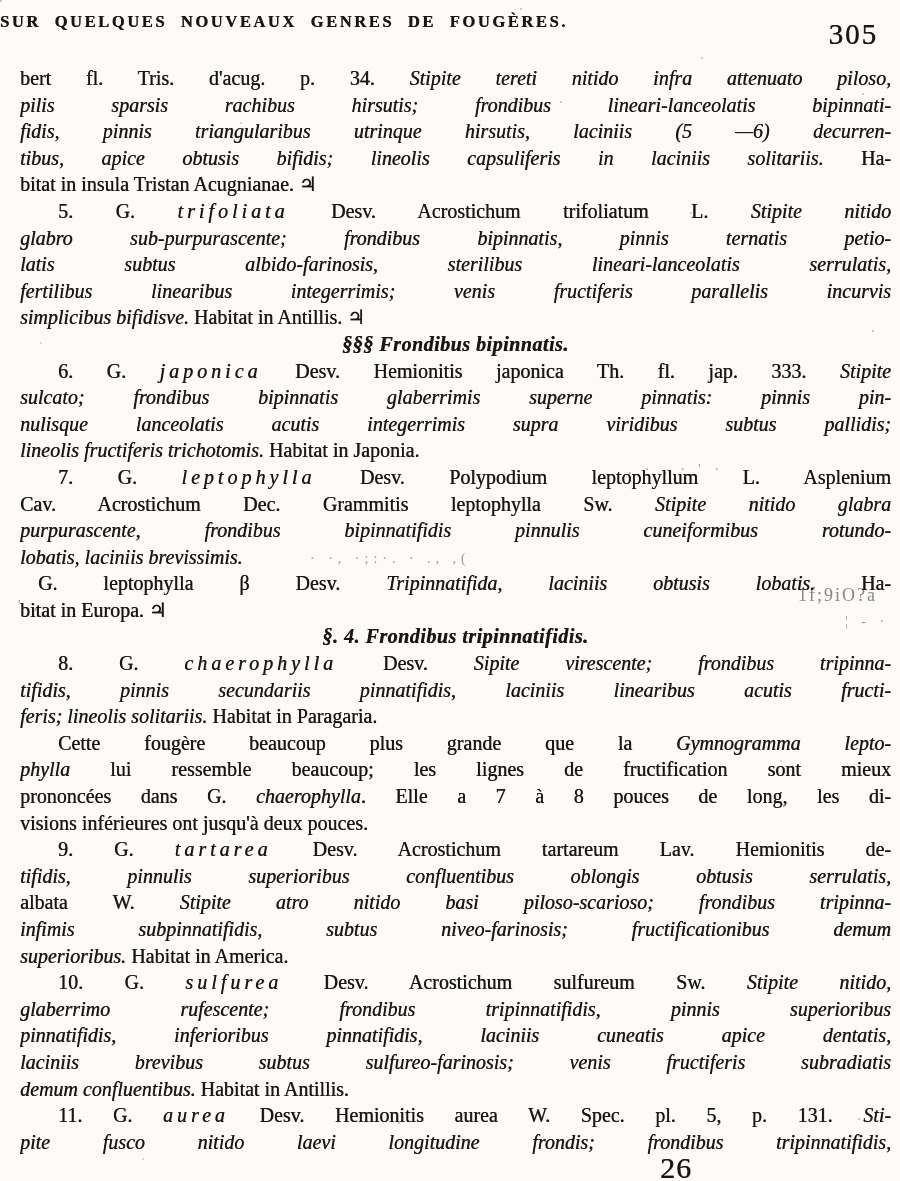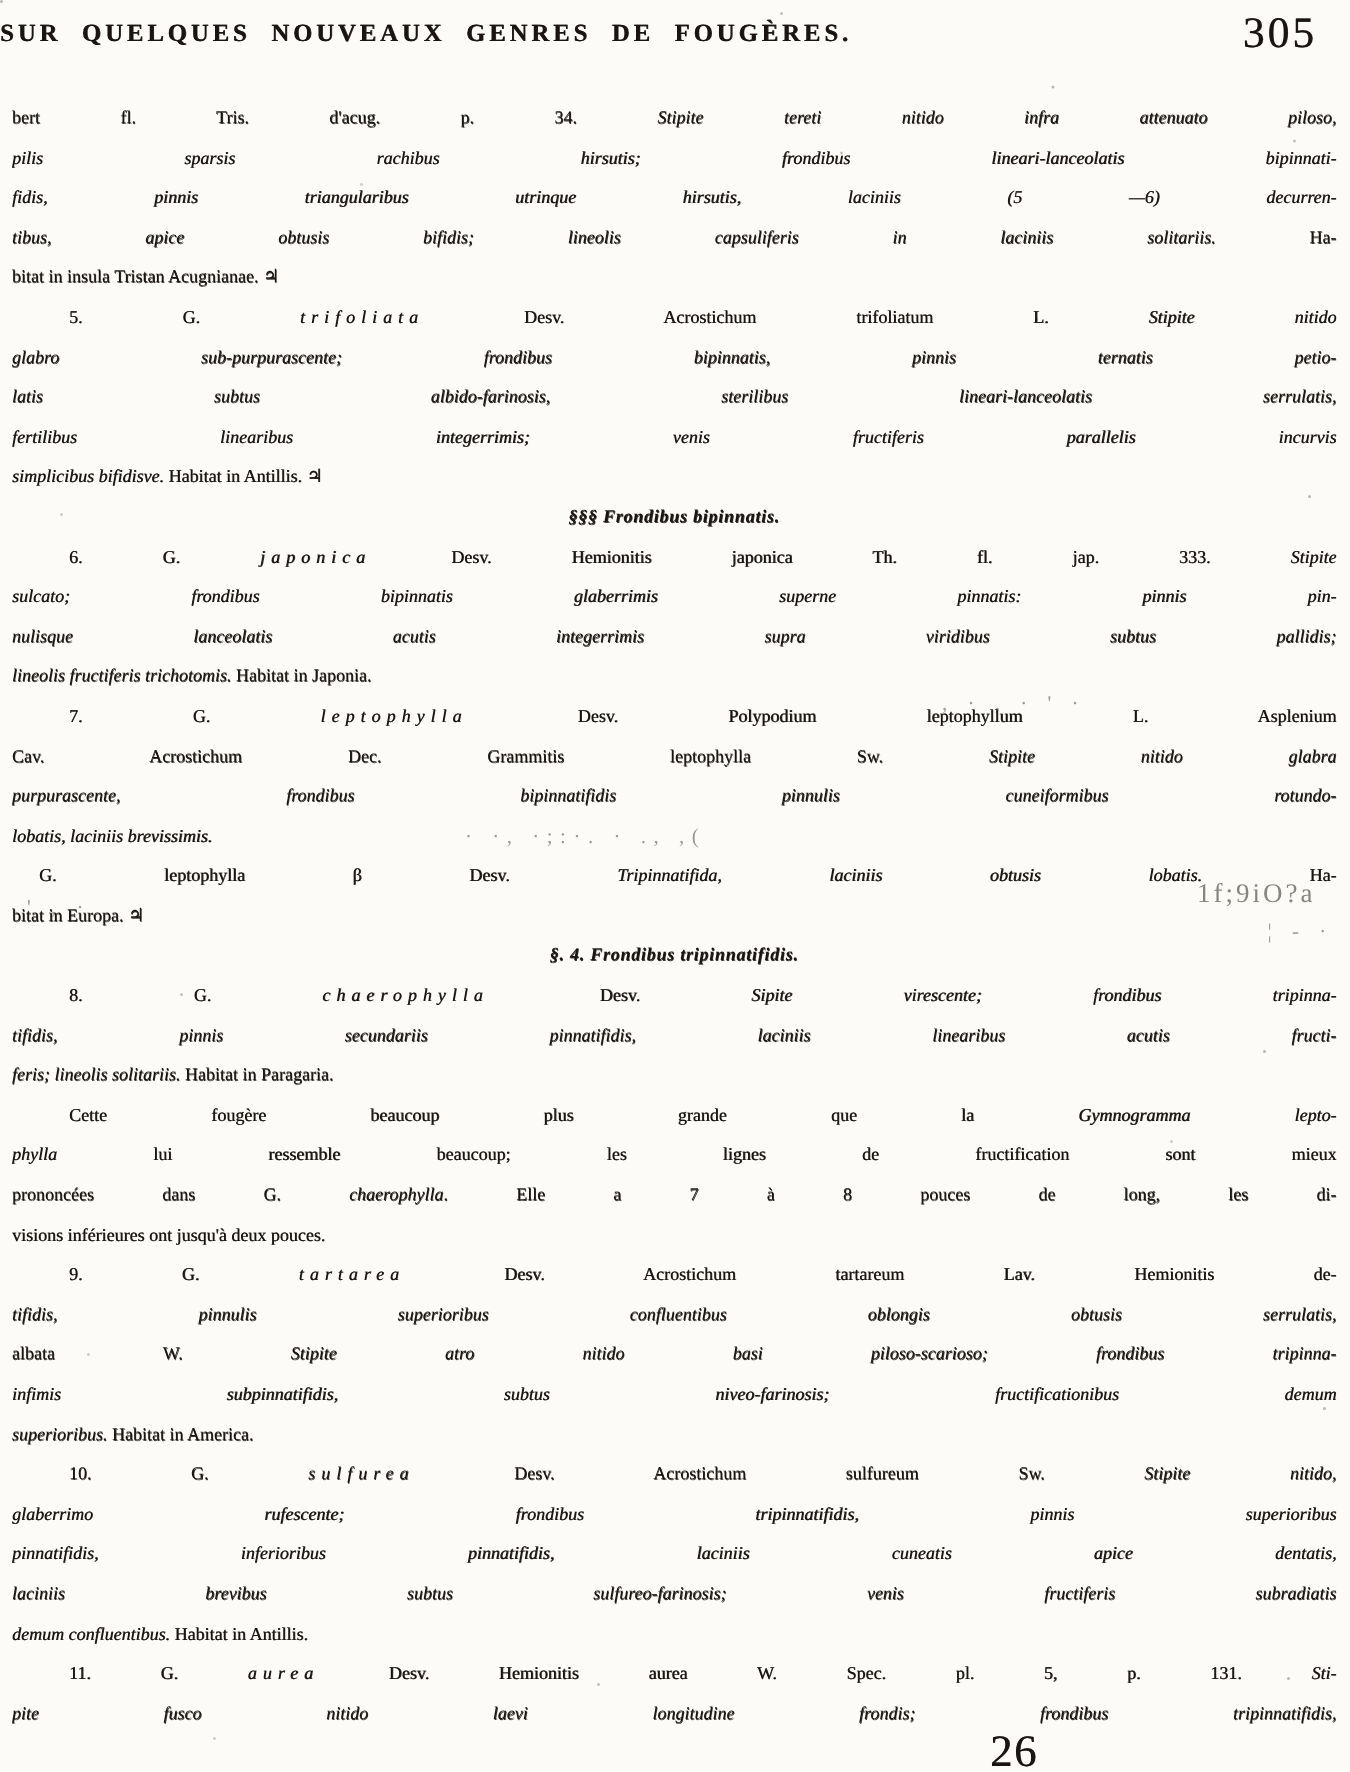--- a/index.html
+++ b/index.html
@@ -10,24 +10,24 @@
     background:var(--paper); color:var(--ink);
     font-family:"Liberation Serif","DejaVu Serif","DejaVu Sans",serif;
     text-shadow:0.4px 0.35px 0 rgba(26,21,18,0.85);
   }
   .header { position:relative; height:44px; }
   .title {
     position:absolute; left:0; right:140px; top:12px; text-align:left;
     font-size:16.5px; font-weight:700; letter-spacing:2.6px; word-spacing:7px;
   }
   .pagenum {
-    position:absolute; right:22px; top:6px;
+    position:absolute; right:22px; top:18px;
     font-size:29px; font-weight:400; letter-spacing:2px;
   }
-  .body { padding:21px 9px 0 8px; font-size:12px; line-height:26.6px; }
+  .body { padding:21px 9px 0 20px; font-size:20px; line-height:26.6px; }
   .line { text-align:justify; text-align-last:justify; height:26.6px; overflow:hidden; }
   .line.last { text-align-last:left; }
   .indent-num { text-indent:38px; }
   .indent-small { text-indent:18px; }
   .para .r { font-style:normal; }
   .para .i { font-style:italic; }
   .para .is { font-style:italic; letter-spacing:4px; }
   .heading { text-align:center; height:26.6px; font-weight:700; letter-spacing:0.5px;font-style:italic; }
   .footer {
     margin:0 0 0 660px; font-size:30px; letter-spacing:1px; line-height:26px;

